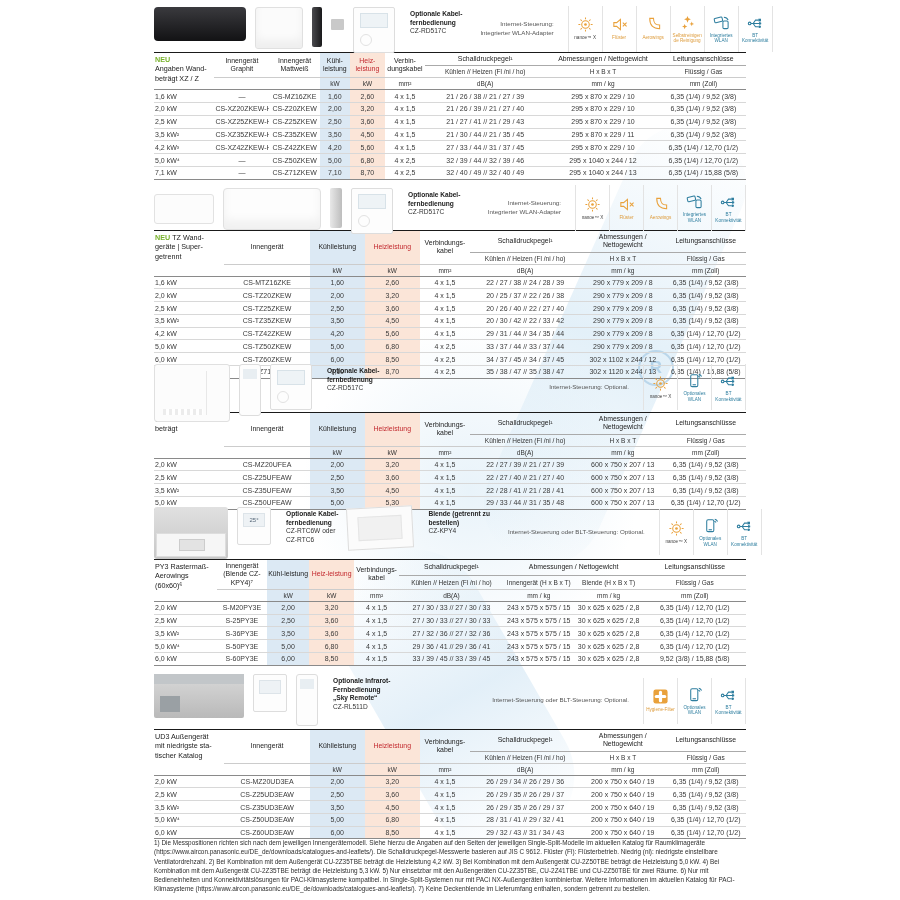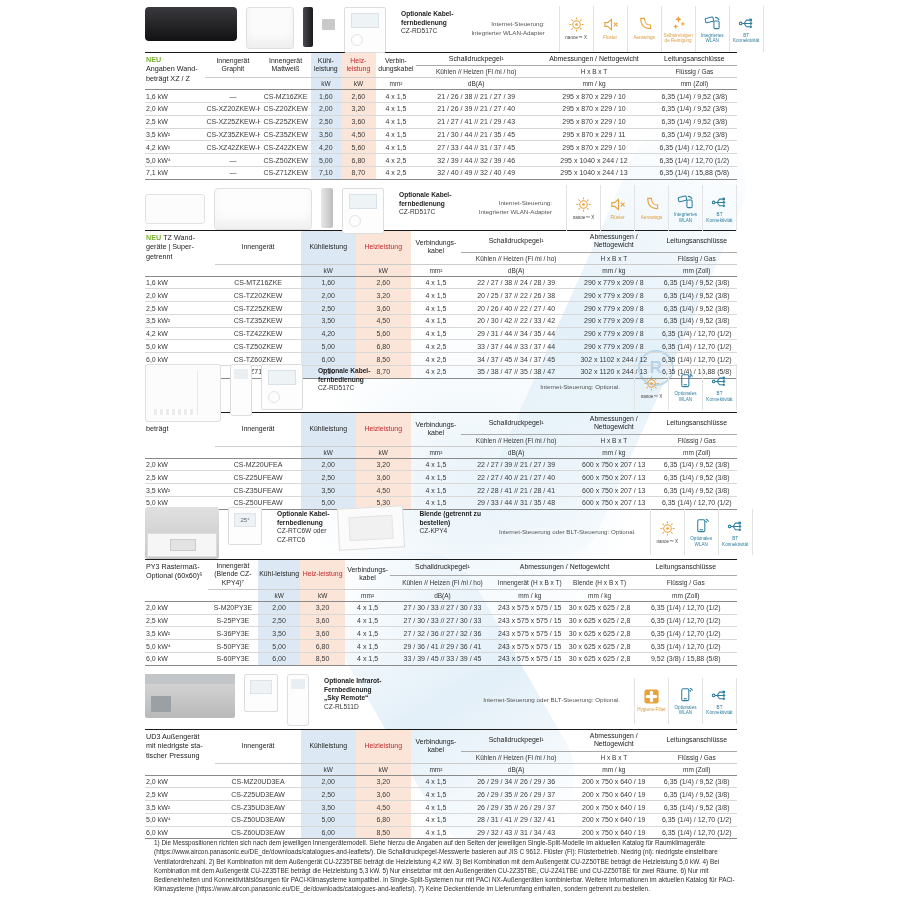--- a/index.html
+++ b/index.html
@@ -10,21 +10,21 @@
   .wm-a{left:300px;top:320px;width:340px;height:340px;border-radius:50%;
         background:radial-gradient(circle,rgba(205,228,243,.45),rgba(205,228,243,0) 70%);}
   .wm-b{left:555px;top:110px;width:120px;height:470px;transform:rotate(24deg);border-radius:60px;
         background:linear-gradient(rgba(205,228,243,0),rgba(199,225,242,.5),rgba(205,228,243,0));}
   .wm-c{left:380px;top:540px;width:150px;height:320px;transform:rotate(-30deg);border-radius:70px;
         background:linear-gradient(rgba(205,228,243,0),rgba(192,220,240,.45),rgba(205,228,243,0));}
   .wm-r{left:638px;top:350px;width:32px;height:32px;border:2.5px solid rgba(172,206,230,.75);
         border-radius:50%;display:flex;align-items:center;justify-content:center;
         color:rgba(172,206,230,.85);font-size:17px;font-weight:bold;}
   
-  .sec{position:absolute;left:145px;width:592px;}
+  .sec{position:absolute;left:154px;width:592px;}
   .s0{top:5px}.s1{top:186px}.s2{top:362px}.s3{top:505px}.s4{top:672px}
   .photo-row{display:flex;align-items:flex-start;gap:9px;}
   .s0 .photo-row{height:47px}.s1 .photo-row{height:44px}.s2 .photo-row{height:50px}
   .s3 .photo-row{height:54px}.s4 .photo-row{height:57px}
   .spacer{flex:1}
   
   .ph{flex:none;margin-top:2px;position:relative;}
   .unit-black{width:92px;height:34px;border-radius:4px;background:linear-gradient(180deg,#3a3a3e,#121214);}
   .unit-white-tall{width:46px;height:40px;background:#fbfbfb;border:1px solid #e0e0e0;border-radius:3px;
         box-shadow:inset 0 -8px 9px rgba(0,0,0,.05);}
@@ -669,21 +669,21 @@
           <col style="width: 7.6%;">
           <col style="width: 17.7%;">
           <col style="width: 11.8%;">
           <col style="width: 11.8%;">
           <col style="width: 17.3%;">
         </colgroup>
         <thead>
           <tr>
             <th class="title-cell bt" rowspan="3">
               <div><span>PY3 Rastermaß-</span></div>
-              <div><span>Optional (60x60)⁶</span></div>
+              <div><span>Aerowings (60x60)⁶</span></div>
             </th>
             <th class="glabel bt subrow" rowspan="2">Innengerät (Blende CZ-KPY4)⁷</th>
             <th class="glabel bt subrow cool" rowspan="2">Kühl-leistung</th>
             <th class="glabel bt subrow heat heattxt" rowspan="2">Heiz-leistung</th>
             <th class="glabel bt subrow" rowspan="2">Verbindungs-kabel</th>
             <th class="glabel bt grp">Schalldruckpegel¹</th>
             <th class="glabel bt grp" colspan="2">Abmessungen / Nettogewicht</th>
             <th class="glabel bt grp">Leitungsanschlüsse</th>
           </tr>
           <tr>
@@ -814,21 +814,21 @@
           <col style="width: 8.5%;">
           <col style="width: 18.6%;">
           <col style="width: 14.4%;">
           <col style="width: 13.6%;">
         </colgroup>
         <thead>
           <tr>
             <th class="title-cell bt" rowspan="3">
               <div><span>UD3 Außengerät</span></div>
               <div><span>mit niedrigste sta-</span></div>
-              <div><span>tischer Pressung</span></div>
+              <div><span>tischer Katalog</span></div>
             </th>
             <th class="glabel bt subrow" rowspan="2">Innengerät</th>
             <th class="glabel bt subrow cool" rowspan="2">Kühlleistung</th>
             <th class="glabel bt subrow heat heattxt" rowspan="2">Heizleistung</th>
             <th class="glabel bt subrow" rowspan="2">Verbindungs-kabel</th>
             <th class="glabel bt grp">Schalldruckpegel¹</th>
             <th class="glabel bt grp">Abmessungen / Nettogewicht</th>
             <th class="glabel bt grp">Leitungsanschlüsse</th>
           </tr>
           <tr>

